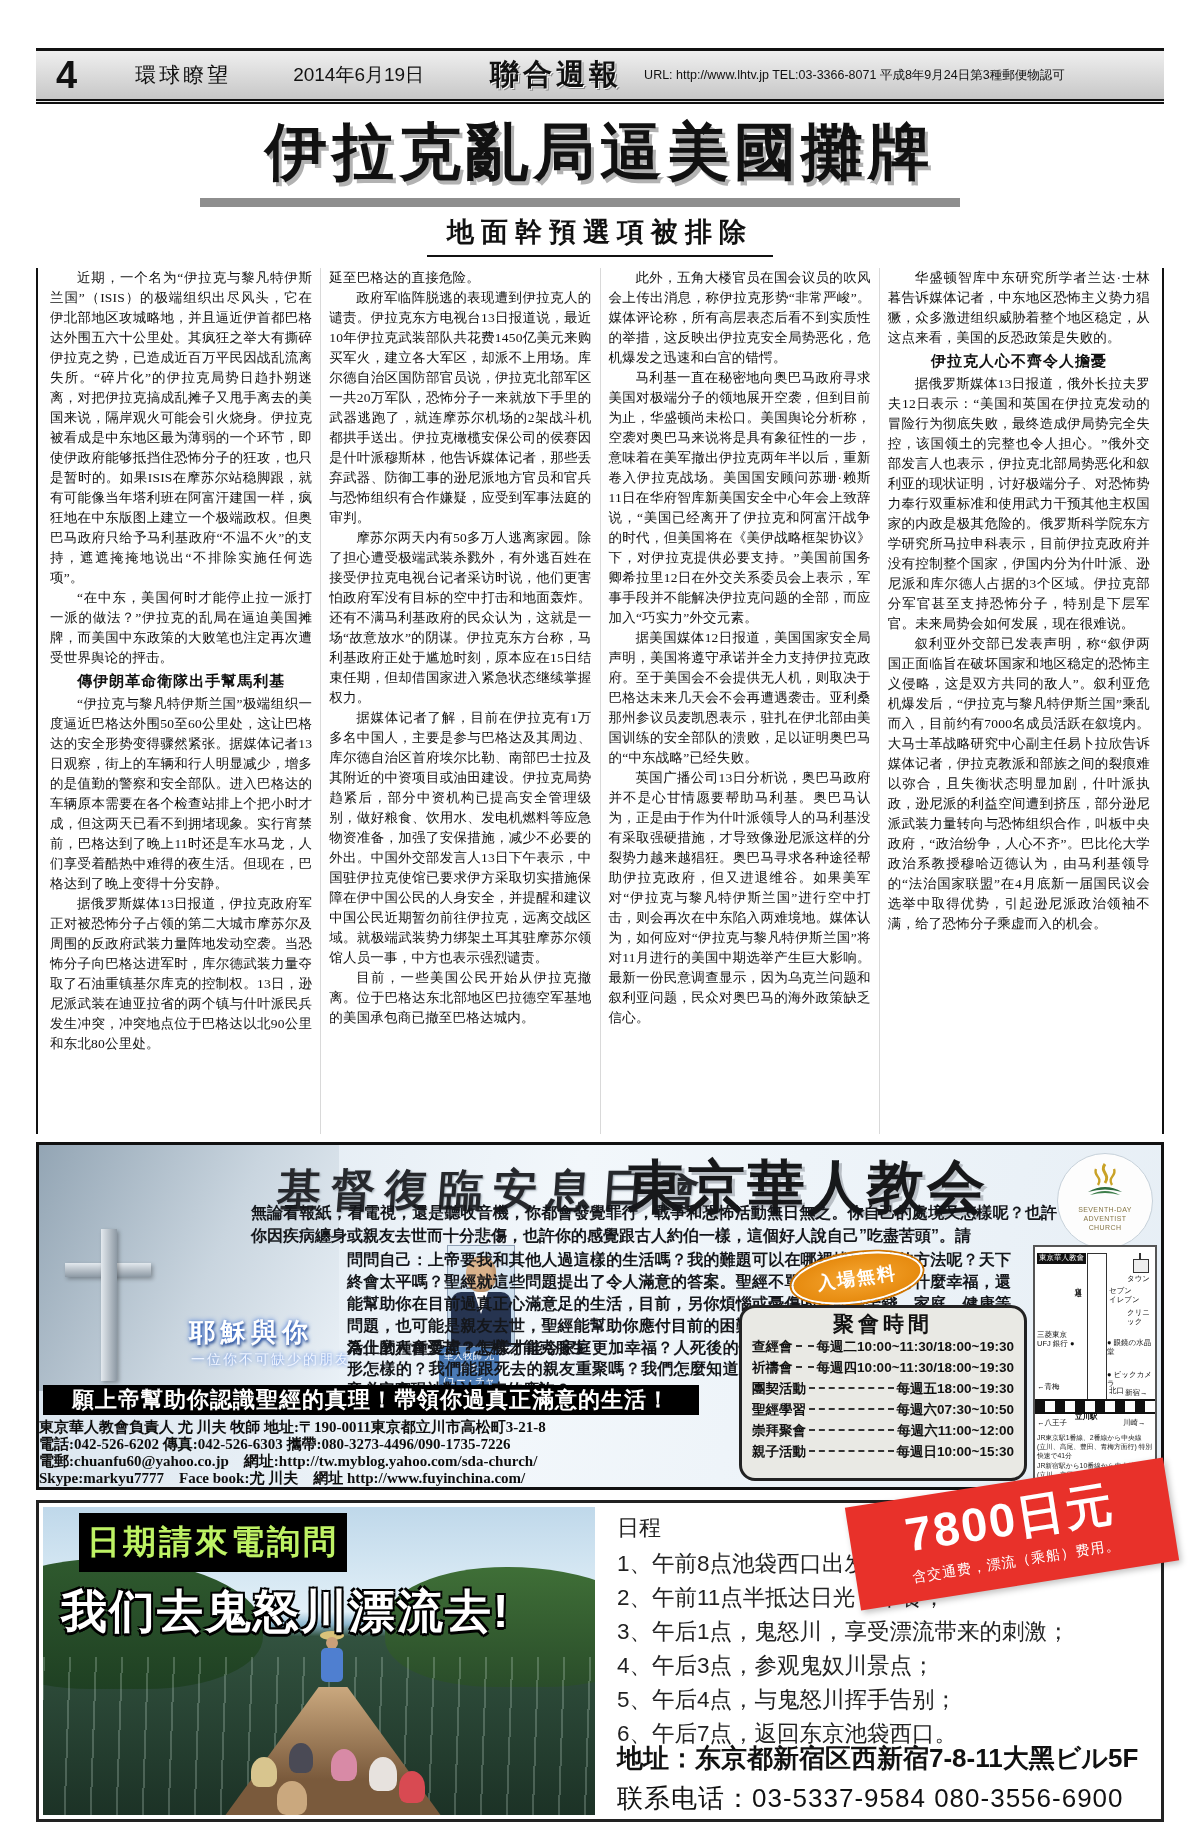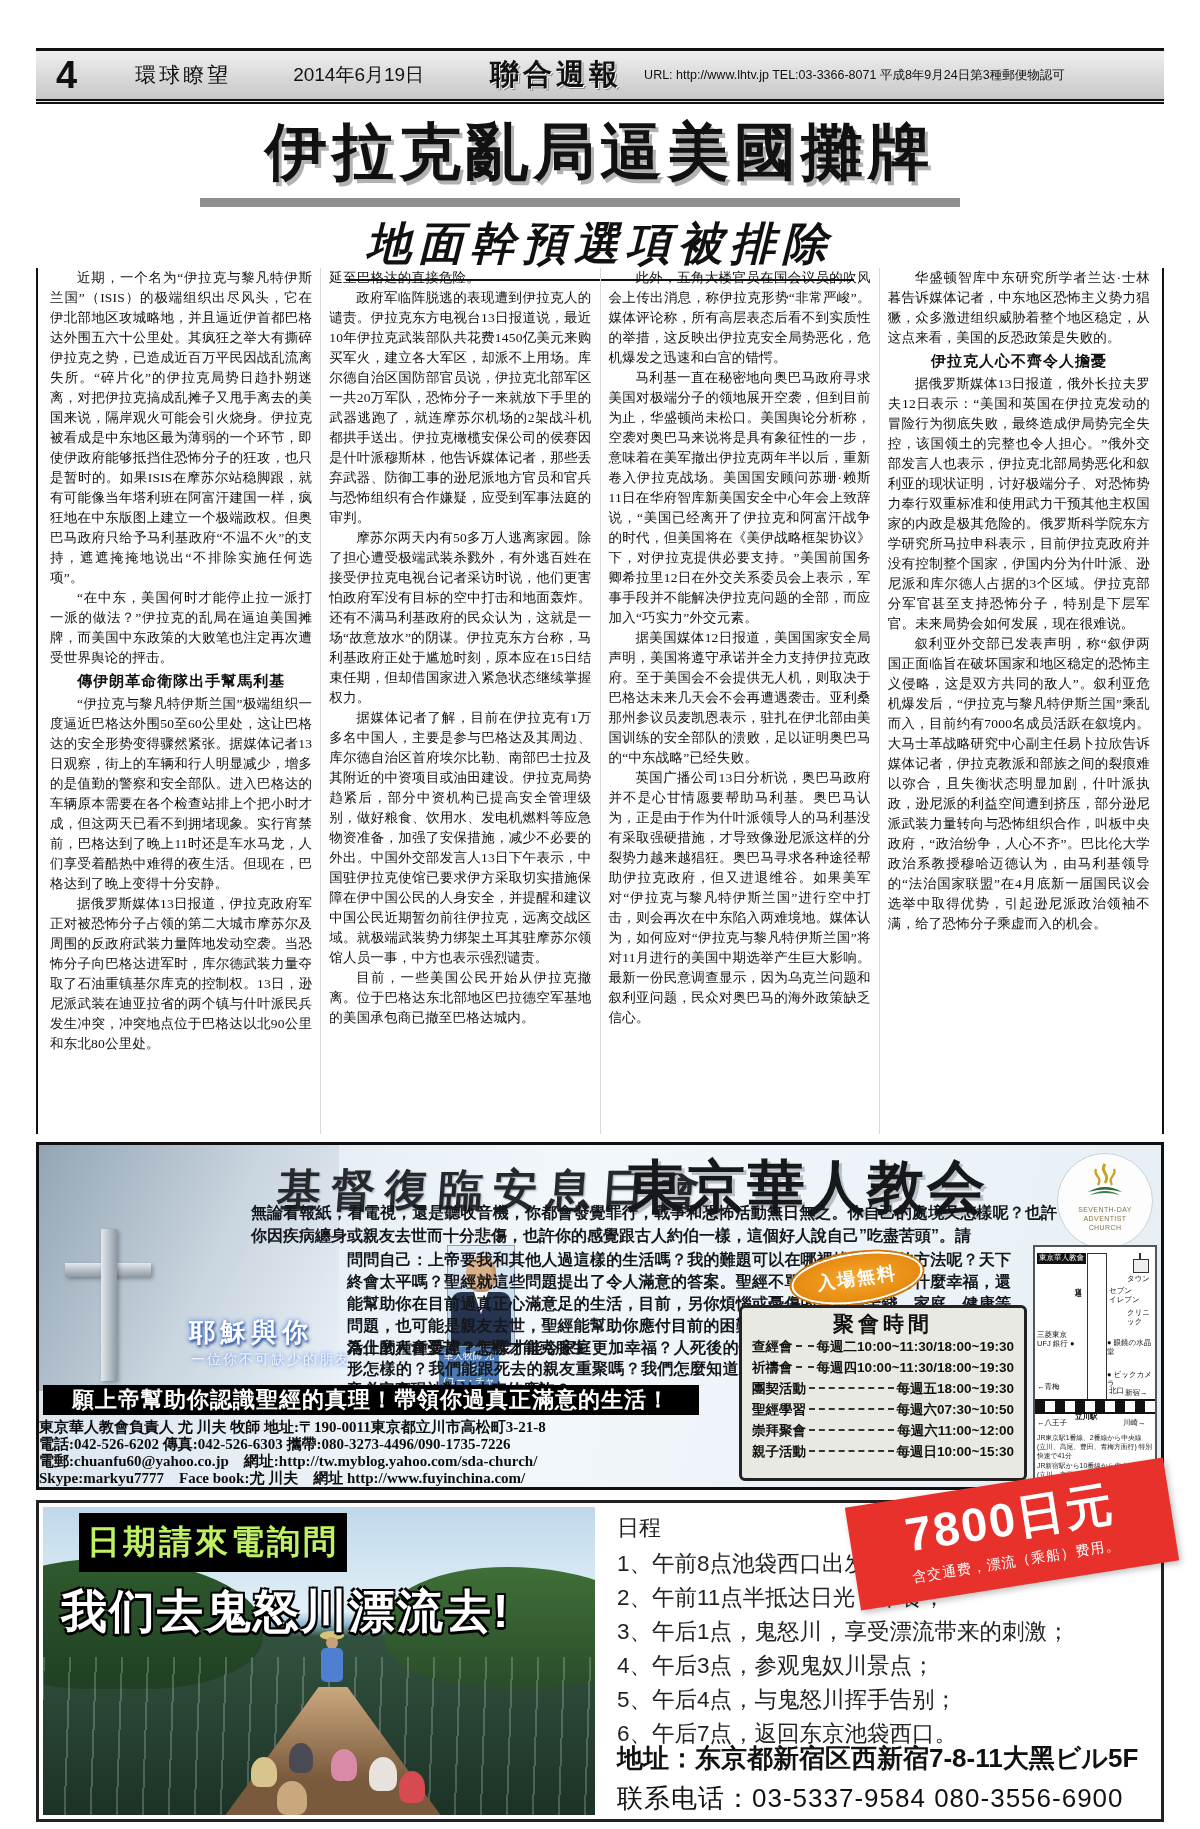--- a/index.html
+++ b/index.html
@@ -17,22 +17,22 @@
             font-family:"Liberation Sans","DejaVu Sans",sans-serif;
             text-shadow:1px 1px 0 #fff,2px 2px 0 #8a8a8a;}
   .header-info{font-size:12.5px;margin-left:22px;font-family:"Liberation Sans",sans-serif;white-space:nowrap;}
   
   .headline{position:absolute;top:110px;left:0;width:100%;text-align:center;
             font-size:62px;font-weight:900;letter-spacing:5px;
             font-family:"Liberation Sans","DejaVu Sans",sans-serif;
             text-shadow:3px 4px 0 #b2b2b2;}
   .headline-bar{position:absolute;top:198px;left:200px;width:760px;height:9px;background:#8e8e8e;}
   .subheadline-wrap{position:absolute;top:214px;left:0;width:100%;text-align:center;}
-  .subheadline{display:inline-block;font-size:45px;font-weight:bold;letter-spacing:7px;
-               border-bottom:2px solid #111;padding:0 20px 5px;font-style:italic;}
+  .subheadline{display:inline-block;font-size:27px;font-weight:bold;letter-spacing:7px;
+               border-bottom:2px solid #111;padding:0 20px 5px;}
   
   .columns{position:absolute;top:268px;left:36px;width:1128px;height:866px;
            border-left:2px solid #111;border-right:2px solid #111;
            display:flex;box-sizing:border-box;padding:0 4px;overflow:hidden;}
   .col{flex:1 1 0;padding:0 8px;overflow:hidden;font-size:13.5px;line-height:20px;
        letter-spacing:0.2px;text-align:justify;}
   .col + .col{border-left:1px solid #d9d9d9;}
   .p{text-indent:2em;margin:0;}
   .noindent{text-indent:0;}
   .subhead{text-align:center;font-weight:bold;font-size:15px;margin:3px 0;
@@ -74,21 +74,21 @@
             font-weight:bold;color:#14161a;text-align:justify;}
   .ca-text2{position:absolute;left:308px;top:104px;width:664px;font-size:16px;line-height:22px;
             font-weight:bold;color:#14161a;text-align:justify;}
   .ca-text3{position:absolute;left:308px;top:192px;width:408px;height:52px;overflow:hidden;
             font-size:16px;line-height:21px;font-weight:bold;color:#14161a;text-align:justify;}
   .ca-banner{position:absolute;left:4px;top:240px;width:656px;height:30px;background:#000;
              color:#fff;font-size:22px;font-weight:900;text-align:center;line-height:30px;letter-spacing:1px;}
   .ca-contact{position:absolute;left:0;top:274px;width:652px;font-size:15px;font-weight:bold;
               line-height:17px;font-family:"Liberation Serif",serif;color:#0d0d0d;}
   .ca-sched{position:absolute;left:700px;top:160px;width:288px;height:176px;box-sizing:border-box;
-            border:3px solid #222;border-radius:6px;background:#e9e9e4;padding:2px 10px;}
+            border:3px solid #222;border-radius:16px;background:#e9e9e4;padding:2px 10px;}
   .ca-sched-title{text-align:center;font-size:21px;font-weight:900;letter-spacing:4px;}
   .sched-row{display:flex;align-items:baseline;font-size:13.5px;font-weight:bold;height:21px;white-space:nowrap;}
   .sched-fill{flex:1;border-bottom:2px dashed #333;margin:0 3px;transform:translateY(-4px);}
   .ca-free{position:absolute;left:752px;top:108px;width:128px;height:46px;border-radius:50%;
            background:radial-gradient(#f6a733,#e07f00);transform:rotate(-8deg);
            color:#fff;font-size:18px;font-weight:900;letter-spacing:2px;text-align:center;
            line-height:46px;border:2px solid #fff;box-shadow:0 0 0 2px #cf7400;}
   .ca-map{position:absolute;left:994px;top:100px;width:124px;height:240px;background:#fff;
           border:2px solid #555;box-sizing:border-box;font-size:7.5px;line-height:1.15;}
   .map-road{position:absolute;left:52px;top:6px;width:18px;height:146px;background:#fff;border:1.5px solid #333;}

